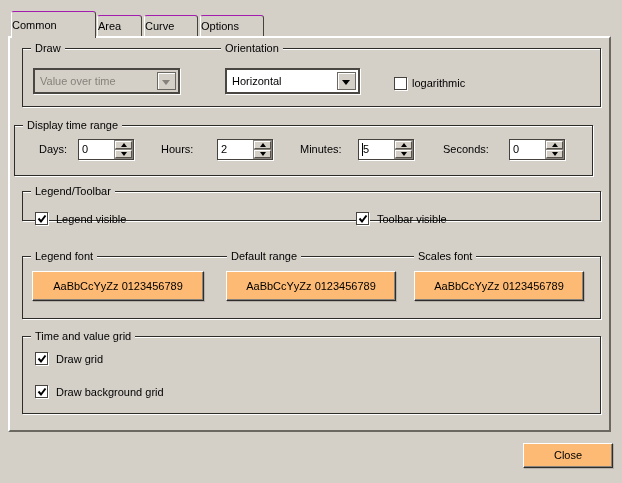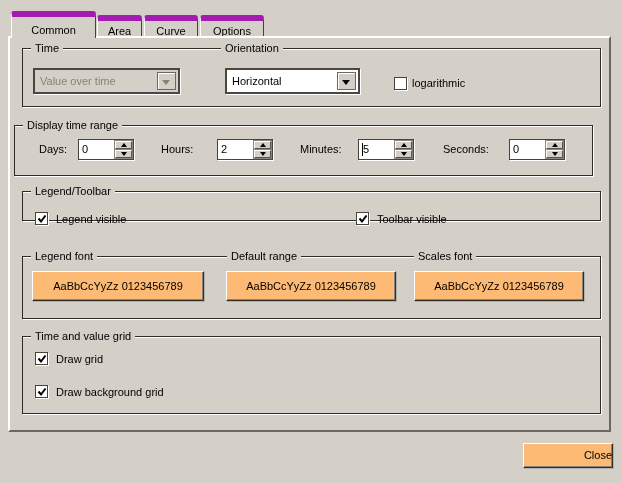--- a/index.html
+++ b/index.html
@@ -3,22 +3,22 @@
 <meta charset="utf-8">
 <style>
   html,body{margin:0;padding:0;background:#d4d0c8;}
   #dialog{
     position:relative;width:622px;height:483px;background:#d4d0c8;
     font-family:"Liberation Sans",sans-serif;font-size:11px;color:#000;
     overflow:hidden;
   }
   
   .tab{
-    position:absolute;background:#d4d0c8;text-align:center;
-    border-top:6px solid #a21caf;border-left:1px solid #ffffff;
+    position:absolute;background:#d4d0c8;text-align:left;
+    border-top:1px solid #a21caf;border-left:1px solid #ffffff;
     border-right:1px solid #45423d;border-radius:3px 3px 0 0;
     box-sizing:border-box;
   }
   .tab.inactive{top:15px;height:21px;line-height:20px;z-index:1;}
   .tab.active{top:11px;height:27px;line-height:26px;z-index:5;}
   
   #panel{
     position:absolute;left:8px;top:36px;width:603px;height:396px;
     box-sizing:border-box;background:#d4d0c8;
     border-top:2px solid #ffffff;border-left:2px solid #ffffff;
@@ -79,36 +79,36 @@
   .tri-down-s{position:absolute;left:50%;top:50%;margin:-2px 0 0 -3px;width:0;height:0;
     border:3px solid transparent;border-top:4px solid #000;border-bottom:0;}
   
   .cb{
     position:absolute;width:13px;height:13px;box-sizing:border-box;background:#fff;
     border:1px solid #46433e;box-shadow:1px 1px 0 #ffffff;
   }
   .cb svg{position:absolute;left:1px;top:1px;}
   .lbl{position:absolute;white-space:nowrap;line-height:13px;}
   
-  #close-btn{left:523px;top:443px;width:90px;height:25px;line-height:23px;text-align:right;}
+  #close-btn{left:523px;top:443px;width:90px;height:25px;line-height:23px;}
 </style>
 </head>
 <body>
 
 <div id="dialog">
 
   <div class="tab active" style="left:11px;width:85px;"><span>Common</span></div>
   <div class="tab inactive" style="left:97px;width:45px;"><span>Area</span></div>
   <div class="tab inactive" style="left:144px;width:54px;"><span>Curve</span></div>
   <div class="tab inactive" style="left:200px;width:64px;"><span>Options</span></div>
 
   <div id="panel">
 
     <div class="grp" style="left:12px;top:10px;width:579px;height:59px;">
-      <span class="grp-title" style="left:8px;">Time</span>
+      <span class="grp-title" style="left:8px;">Draw</span>
       <span class="grp-title" style="left:198px;">Orientation</span>
 
       <div class="combo disabled" style="left:10px;top:19px;width:147px;text-align:right;">
         <span class="combo-text">Value over time</span>
         <span class="combo-btn">
             <span class="tri-down"></span>
           </span>
       </div>
 
       <div class="combo" style="left:202px;top:19px;width:135px;">

